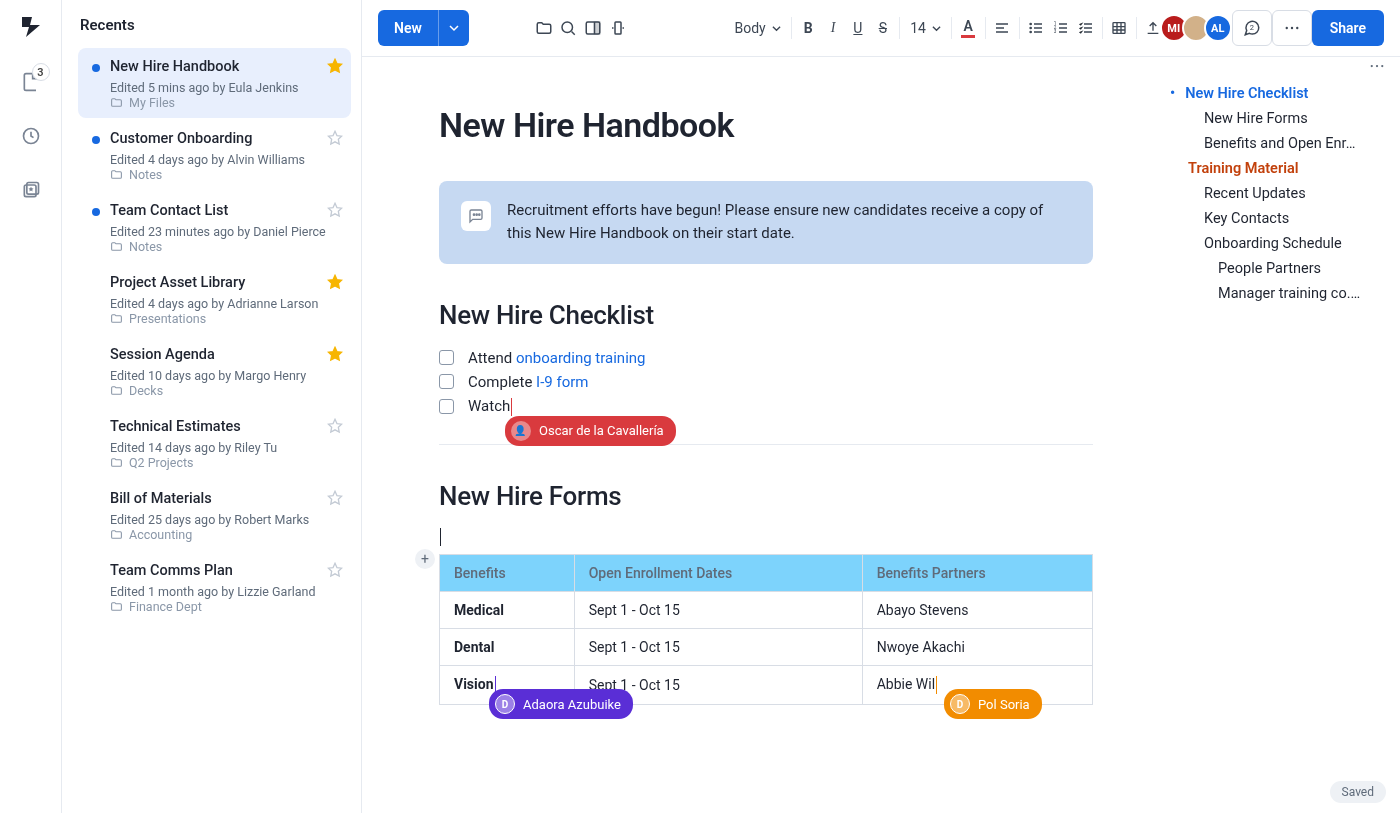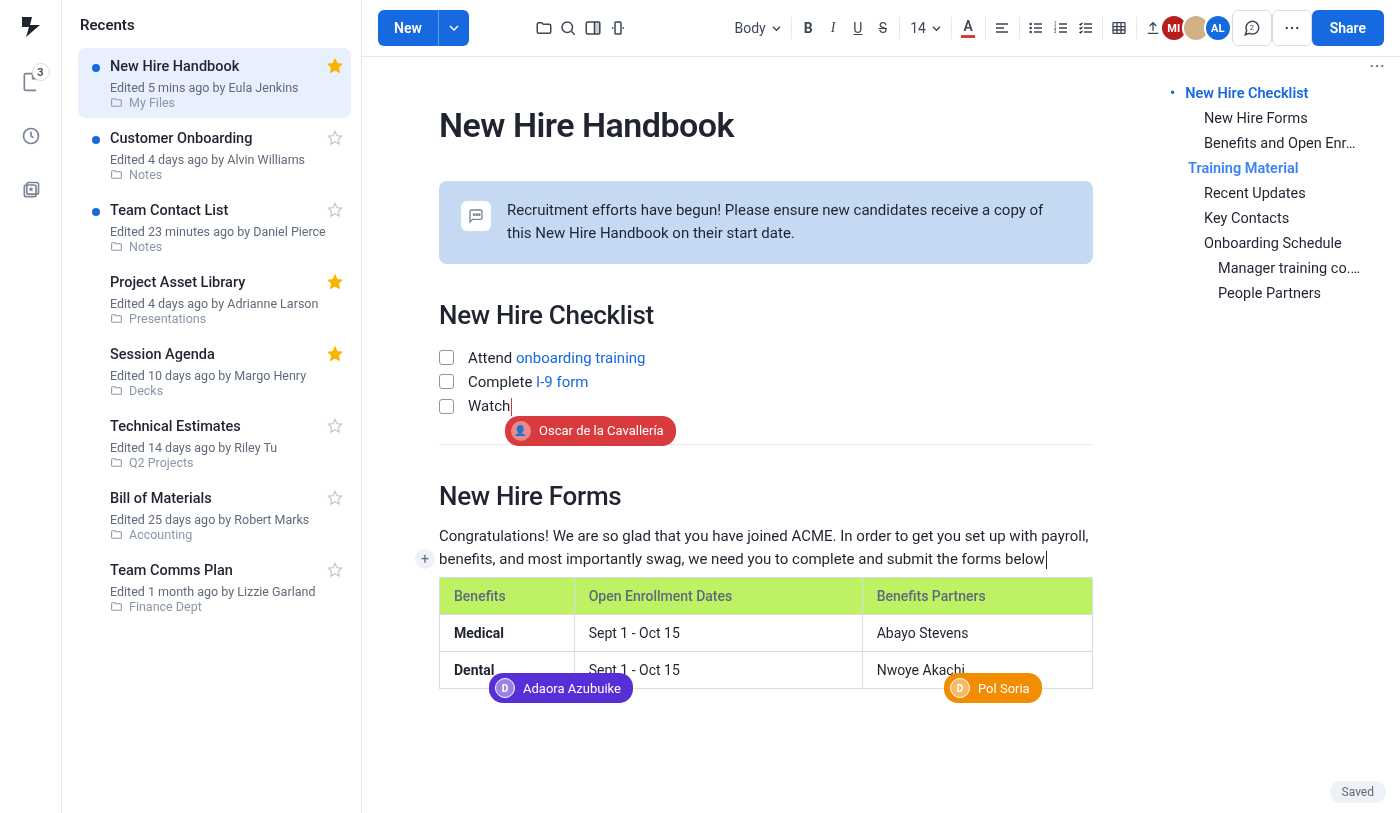--- a/index.html
+++ b/index.html
@@ -69,31 +69,31 @@
 .checklist li{display:flex;align-items:center;gap:14px;padding:3px 0;font-size:15px;position:relative}
 .checklist .box{width:15px;height:15px;border:1.5px solid #8a97a8;border-radius:3px;flex-shrink:0}
 .checklist a{color:var(--blue);text-decoration:none}
 .cursor-tag{position:absolute;display:flex;align-items:center;gap:8px;padding:5px 12px 5px 6px;border-radius:14px;font-size:13px;color:#fff;white-space:nowrap;z-index:5}
 .cursor-tag .av2{width:20px;height:20px;border-radius:50%;background:rgba(255,255,255,.4);display:flex;align-items:center;justify-content:center;font-size:10px;font-weight:700}
 .hr{border-top:1px solid var(--border-light);margin:16px 0}
 p.body-p{font-size:15px;line-height:1.55;margin:6px 0}
 .add-handle{position:absolute;left:-24px;width:20px;height:20px;border-radius:50%;background:#eef1f5;color:#5f6b7a;display:flex;align-items:center;justify-content:center;font-size:14px}
 table.benefits{width:100%;border-collapse:collapse;margin-top:6px}
 table.benefits th,td{border:1px solid var(--border);padding:10px 14px;text-align:left;font-size:14px}
-table.benefits th{font-weight:500;color:#5f6b7a;background:#bef264}
+table.benefits th{font-weight:500;color:#5f6b7a;background:#7dd3fc}
 table.benefits tr:first-child th{border-bottom:1px solid var(--border)}
 table.benefits td.bold{font-weight:700}
 .caret{display:inline-block;width:1px;height:18px;vertical-align:middle;margin-left:1px}
 
 
 .outline{width:230px;padding:24px 12px 0 0;flex-shrink:0;font-size:14.5px;position:relative}
 .outline .more{position:absolute;top:0px;right:14px;color:#5f6b7a}
 .outline ul{list-style:none;margin:0;padding:0}
 .outline li{padding:4px 0;white-space:nowrap;overflow:hidden;text-overflow:ellipsis}
-.outline li.l1{font-weight:600;color:#3b82f6}
+.outline li.l1{font-weight:600;color:#c2410c}
 .outline li.l1.active{color:var(--blue)}
 .outline li.l1.active::before{content:"\2022";color:var(--blue);margin-right:10px}
 .outline li.l1:not(.active){padding-left:18px}
 .outline li.l2{padding-left:34px;color:#1f2430;font-weight:400}
 .outline li.l3{padding-left:48px;color:#1f2430;font-weight:400}
 
 
 .saved{position:absolute;bottom:10px;right:14px;background:#eef1f5;color:#5f6b7a;font-size:12px;padding:4px 12px;border-radius:12px}
 
 .folder-icon{color:#8a97a8}
@@ -399,21 +399,21 @@
                 <span class="av2">👤</span>
                   <span>Oscar de la Cavallería</span>
               </div>
             </li>
           </ul>
           <div class="hr" style="margin-top:28px"></div>
 
           <h2>New Hire Forms</h2>
           <div style="position:relative">
             <span class="add-handle" style="top:24px">+</span>
-            <p class="body-p"><span>Congratulations! We are so glad that you have joined ACME. In order to get you set up with payroll, benefits, and most importantly swag, we need you to complete and submit the forms below</span><span class="caret" style="background:#1f2430"></span></p>
+            <p class="body-p"><span class="caret" style="background:#1f2430"></span></p>
           </div>
 
 
           <div style="position:relative">
             <table class="benefits">
               <tbody>
                   <tr>
                 <th>Benefits</th>
                 <th>Open Enrollment Dates</th>
                 <th>Benefits Partners</th>
@@ -421,20 +421,25 @@
               <tr>
                 <td class="bold">Medical</td>
                 <td>Sept 1 - Oct 15</td>
                 <td>Abayo Stevens</td>
               </tr>
               <tr>
                 <td class="bold">Dental</td>
                 <td>Sept 1 - Oct 15</td>
                 <td>Nwoye Akachi</td>
               </tr>
+              <tr>
+                <td class="bold"><span>Vision</span><span class="caret" style="background:var(--purple)"></span></td>
+                <td>Sept 1 - Oct 15</td>
+                <td><span>Abbie Wil</span><span class="caret" style="background:var(--orange)"></span></td>
+              </tr>
             </tbody>
               </table>
             <div class="cursor-tag" style="background:var(--purple);left:50px;bottom:-14px">
               <span class="av2" style="border:1.5px solid #fff">D</span>
                 <span>Adaora Azubuike</span>
             </div>
             <div class="cursor-tag" style="background:var(--orange);left:505px;bottom:-14px">
               <span class="av2" style="border:1.5px solid #fff">D</span>
                 <span>Pol Soria</span>
             </div>
@@ -452,21 +457,21 @@
             </svg>
         </div>
         <ul id="outline-list">
             <li class="l1 active">New Hire Checklist</li>
             <li class="l2">New Hire Forms</li>
             <li class="l2">Benefits and Open Enr…</li>
             <li class="l1">Training Material</li>
             <li class="l2">Recent Updates</li>
             <li class="l2">Key Contacts</li>
             <li class="l2">Onboarding Schedule</li>
+            <li class="l3">People Partners</li>
             <li class="l3">Manager training co.…</li>
-            <li class="l3">People Partners</li>
           </ul>
         <div class="saved">Saved</div>
       </div>
     </div>
   </div>
 
 </div>
 
 </body></html>

